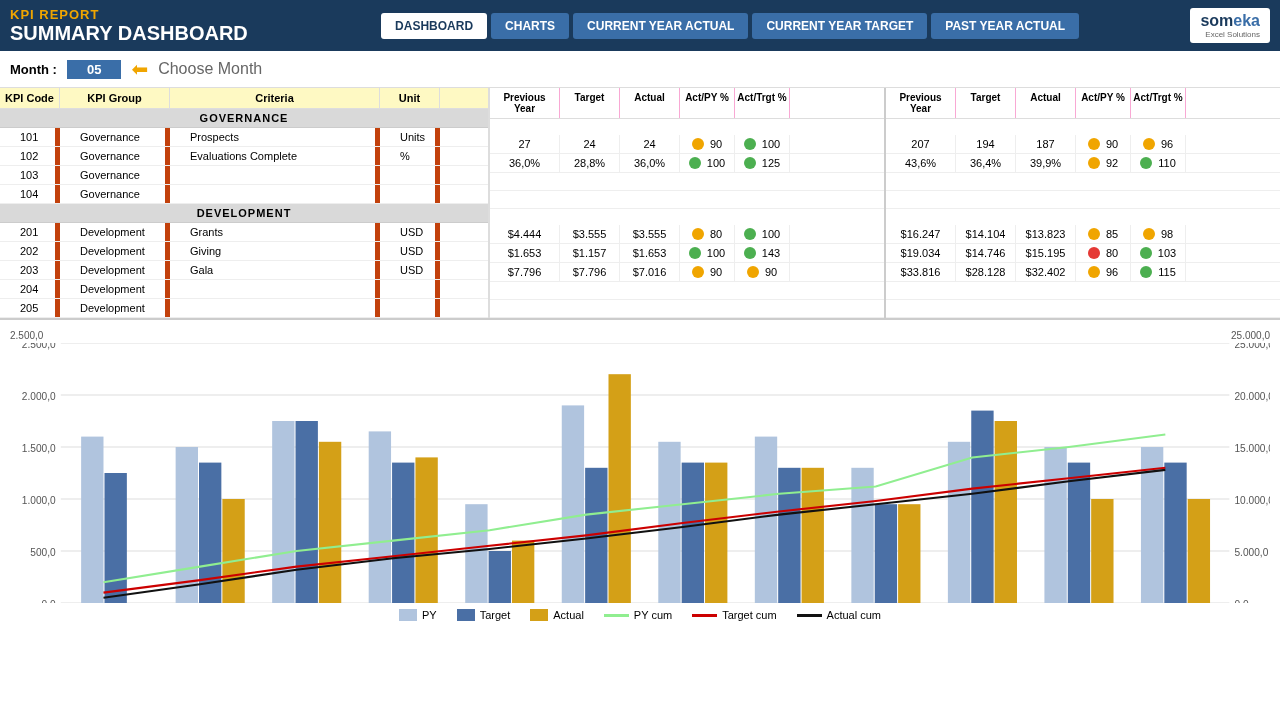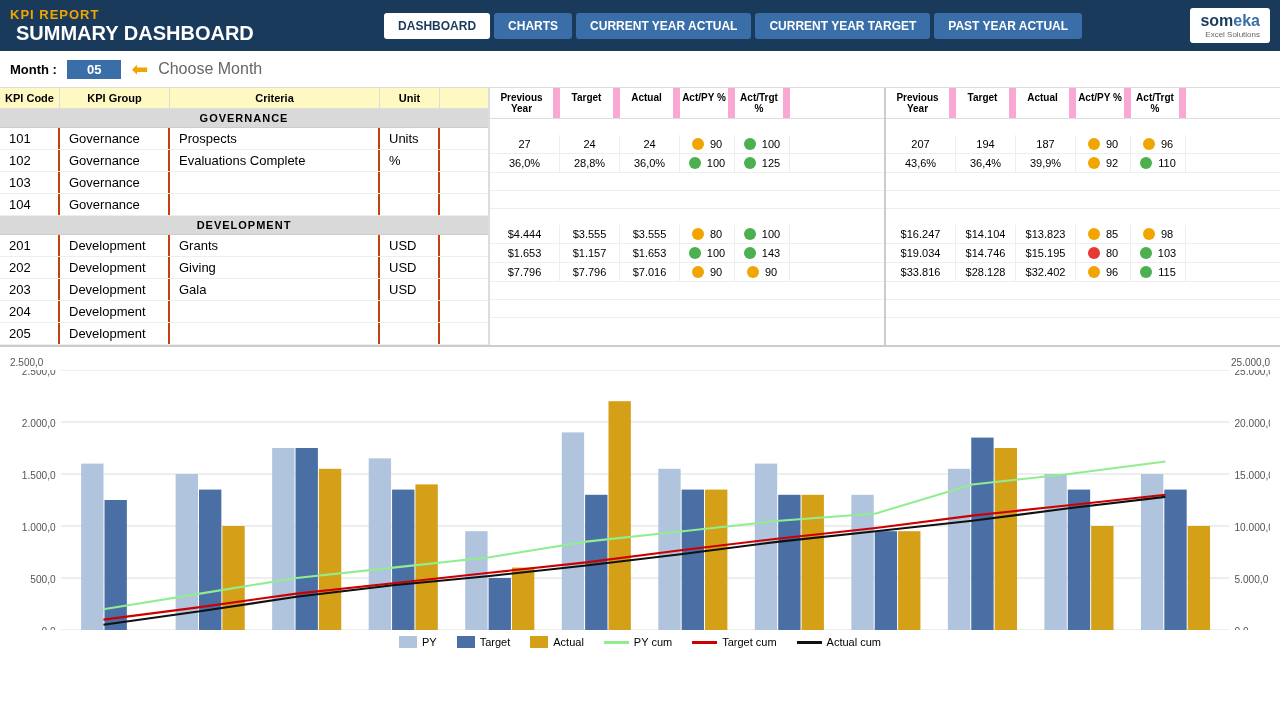--- a/index.html
+++ b/index.html
@@ -2,21 +2,21 @@
 <html><head>
   <meta charset="utf-8">
   <style>
     * { box-sizing: border-box; margin: 0; padding: 0; font-family: Arial, sans-serif; }
     body { background: #fff; width: 1280px; height: 720px; overflow: hidden; font-size: 11px; }
 
     
     .header { background: #1a3a5c; display: flex; align-items: center; padding: 0 10px; height: 51px; }
     .header-titles { flex: 0 0 auto; }
     .kpi-report-label { color: #f0a500; font-size: 13px; font-weight: bold; letter-spacing: 1px; }
-    .summary-dashboard-label { color: #fff; font-size: 20px; font-weight: bold; margin-left: 6px; }
+    .summary-dashboard-label { color: #fff; font-size: 20px; font-weight: bold; }
     .header-nav { flex: 1; display: flex; justify-content: center; gap: 4px; }
     .nav-btn { padding: 6px 14px; border: none; cursor: pointer; font-size: 12px; font-weight: bold; border-radius: 3px; }
     .nav-btn-dashboard { background: #fff; color: #1a3a5c; margin-left: 32px; }
     .nav-btn-charts { background: #3a6ea8; color: #fff; }
     .nav-btn-cya { background: #3a6ea8; color: #fff; }
     .nav-btn-cyt { background: #3a6ea8; color: #fff; }
     .nav-btn-pya { background: #3a6ea8; color: #fff; }
     .logo-area { background: #fff; padding: 4px 10px; border-radius: 3px; font-size: 16px; font-weight: bold; color: #1a3a5c; margin-left: 10px; }
     .logo-area span { color: #3a6ea8; }
 
@@ -26,26 +26,26 @@
     .month-value { background: #3a6ea8; color: #fff; padding: 2px 20px; font-weight: bold; font-size: 13px; }
     .month-arrow { color: #f0a500; font-size: 20px; }
     .month-choose { color: #666; font-size: 16px; }
 
     
     .left-table { width: 490px; border-right: 2px solid #ddd; }
     .kpi-header-row { display: grid; grid-template-columns: 60px 110px 210px 60px; background: #fef9c3; border-bottom: 1px solid #ddd; }
     .kpi-header-row div { padding: 4px 4px; font-weight: bold; font-size: 11px; text-align: center; border-right: 1px solid #ddd; }
     .section-header { background: #d9d9d9; text-align: center; font-weight: bold; padding: 3px; font-size: 11px; border-bottom: 1px solid #ccc; letter-spacing: 1px; }
     .kpi-row { display: grid; grid-template-columns: 60px 110px 210px 60px; border-bottom: 1px solid #eee; }
-    .kpi-row div { padding: 3px 9px; font-size: 13px; border-right: 2px solid #c2410c; }
+    .kpi-row div { padding: 3px 20px; font-size: 11px; border-right: 5px solid #c2410c; }
     .monthly-section { flex: 1; border-right: 2px solid #ccc; }
     .cumulative-section { flex: 1; }
     .section-title { text-align: center; font-weight: bold; font-size: 14px; color: #f0a500; padding: 4px; border-bottom: 1px solid #ddd; background: #fff; }
     .data-header { display: grid; grid-template-columns: 70px 60px 60px 55px 55px; font-size: 10px; font-weight: bold; text-align: center; border-bottom: 1px solid #ddd; }
-    .data-header div { padding: 4px 2px; border-right: 7px solid #f9a8d4; }
+    .data-header div { padding: 4px 2px; border-right: 1px solid #f9a8d4; }
     .data-row { display: grid; grid-template-columns: 70px 60px 60px 55px 55px; border-bottom: 1px solid #eee; font-size: 11px; text-align: center; align-items: center; }
     .data-row div { padding: 3px 2px; border-right: 1px solid #eee; }
     .data-row-empty { height: 18px; border-bottom: 1px solid #eee; }
     .dot { width: 12px; height: 12px; border-radius: 50%; display: inline-block; margin-right: 3px; vertical-align: middle; }
     .dot-orange { background: #f0a500; }
     .dot-green { background: #4caf50; }
     .dot-red { background: #e53935; }
     .val-cell { display: flex; align-items: center; justify-content: center; gap: 3px; }
 
     

